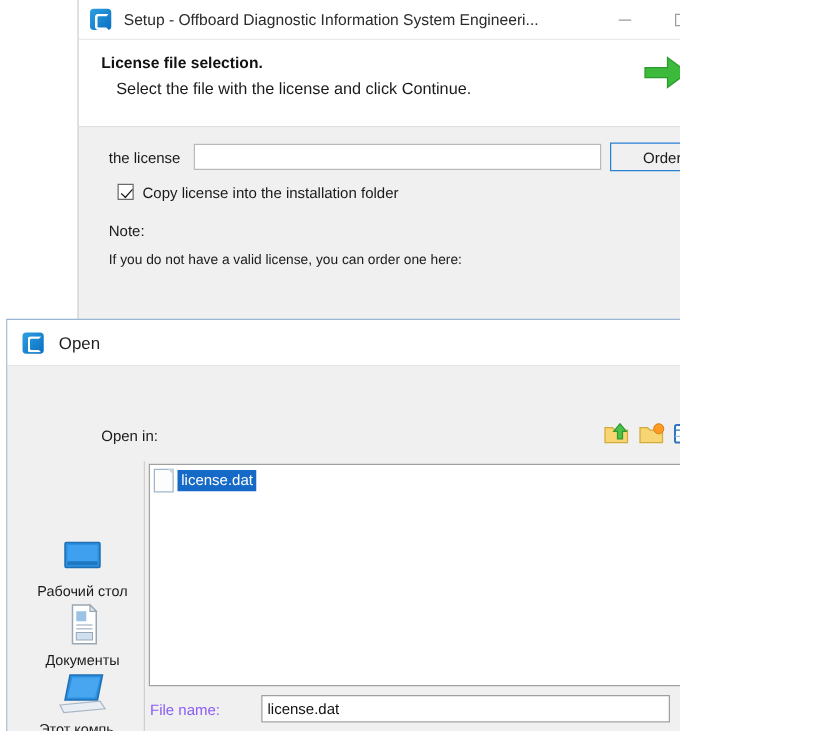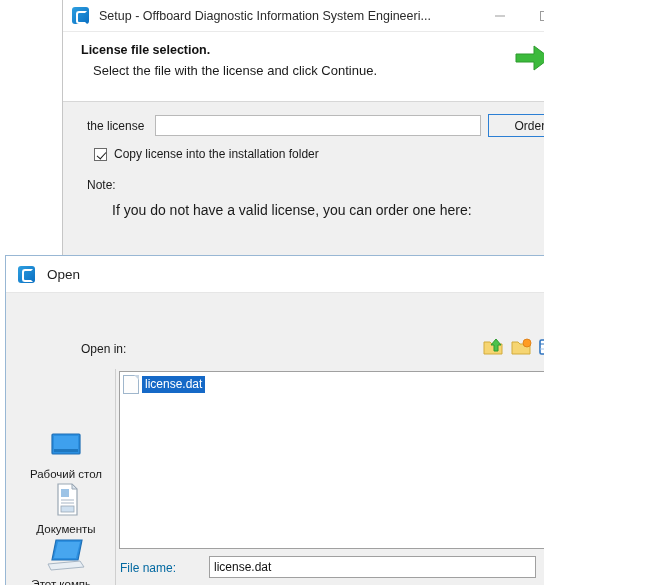--- a/index.html
+++ b/index.html
@@ -143,21 +143,21 @@
     background: #f0f0f0;
     border: 1px solid #2b7fd4;
     box-sizing: border-box;
     font-size: 12px;
     color: #1a1a1a;
     display: flex; align-items: center; justify-content: center;
   }
   .row-copy {
     position: absolute;
     left: 31px; top: 45px;
-    display: flex; align-items: flex-end;
+    display: flex; align-items: flex-start;
   }
   .chk {
     width: 13px; height: 13px;
     border: 1px solid #6a6a6a;
     background: #ffffff;
     box-sizing: border-box;
     position: relative;
     flex: 0 0 auto;
   }
   .chk::after {
@@ -174,21 +174,21 @@
     font-size: 12px; color: #1a1a1a;
   }
   .note-label {
     position: absolute;
     left: 24px; top: 76px;
     font-size: 12px; color: #1a1a1a;
   }
   .note-text {
     position: absolute;
     left: 24px; top: 100px;
-    font-size: 14px; color: #1a1a1a; margin-left: 25px;
+    font-size: 11px; color: #1a1a1a;
   }
   .btn-order {
     position: absolute;
     left: 28px; top: 120px;
     width: 117px; height: 23px;
     background: #f0f0f0;
     border: 1px solid #b4b4b4;
     box-sizing: border-box;
     font-size: 12px; color: #1a1a1a;
     display: flex; align-items: center; justify-content: center;
@@ -358,21 +358,21 @@
     padding: 1px 3px 2px 3px;
     background: #1569c7;
     color: #ffffff;
     font-size: 12px;
   }
 
   
   .lbl-filename {
     position: absolute;
     left: 114px; top: 268px;
-    font-size: 12px; color: #0369a1;
+    font-size: 12px; color: #8b5cf6;
   }
   .inp-filename {
     position: absolute;
     left: 203px; top: 263px;
     width: 327px; height: 22px;
     background: #ffffff;
     border: 1px solid #a0a0a0;
     box-sizing: border-box;
     font-size: 12px; color: #111;
     padding: 0 4px;

